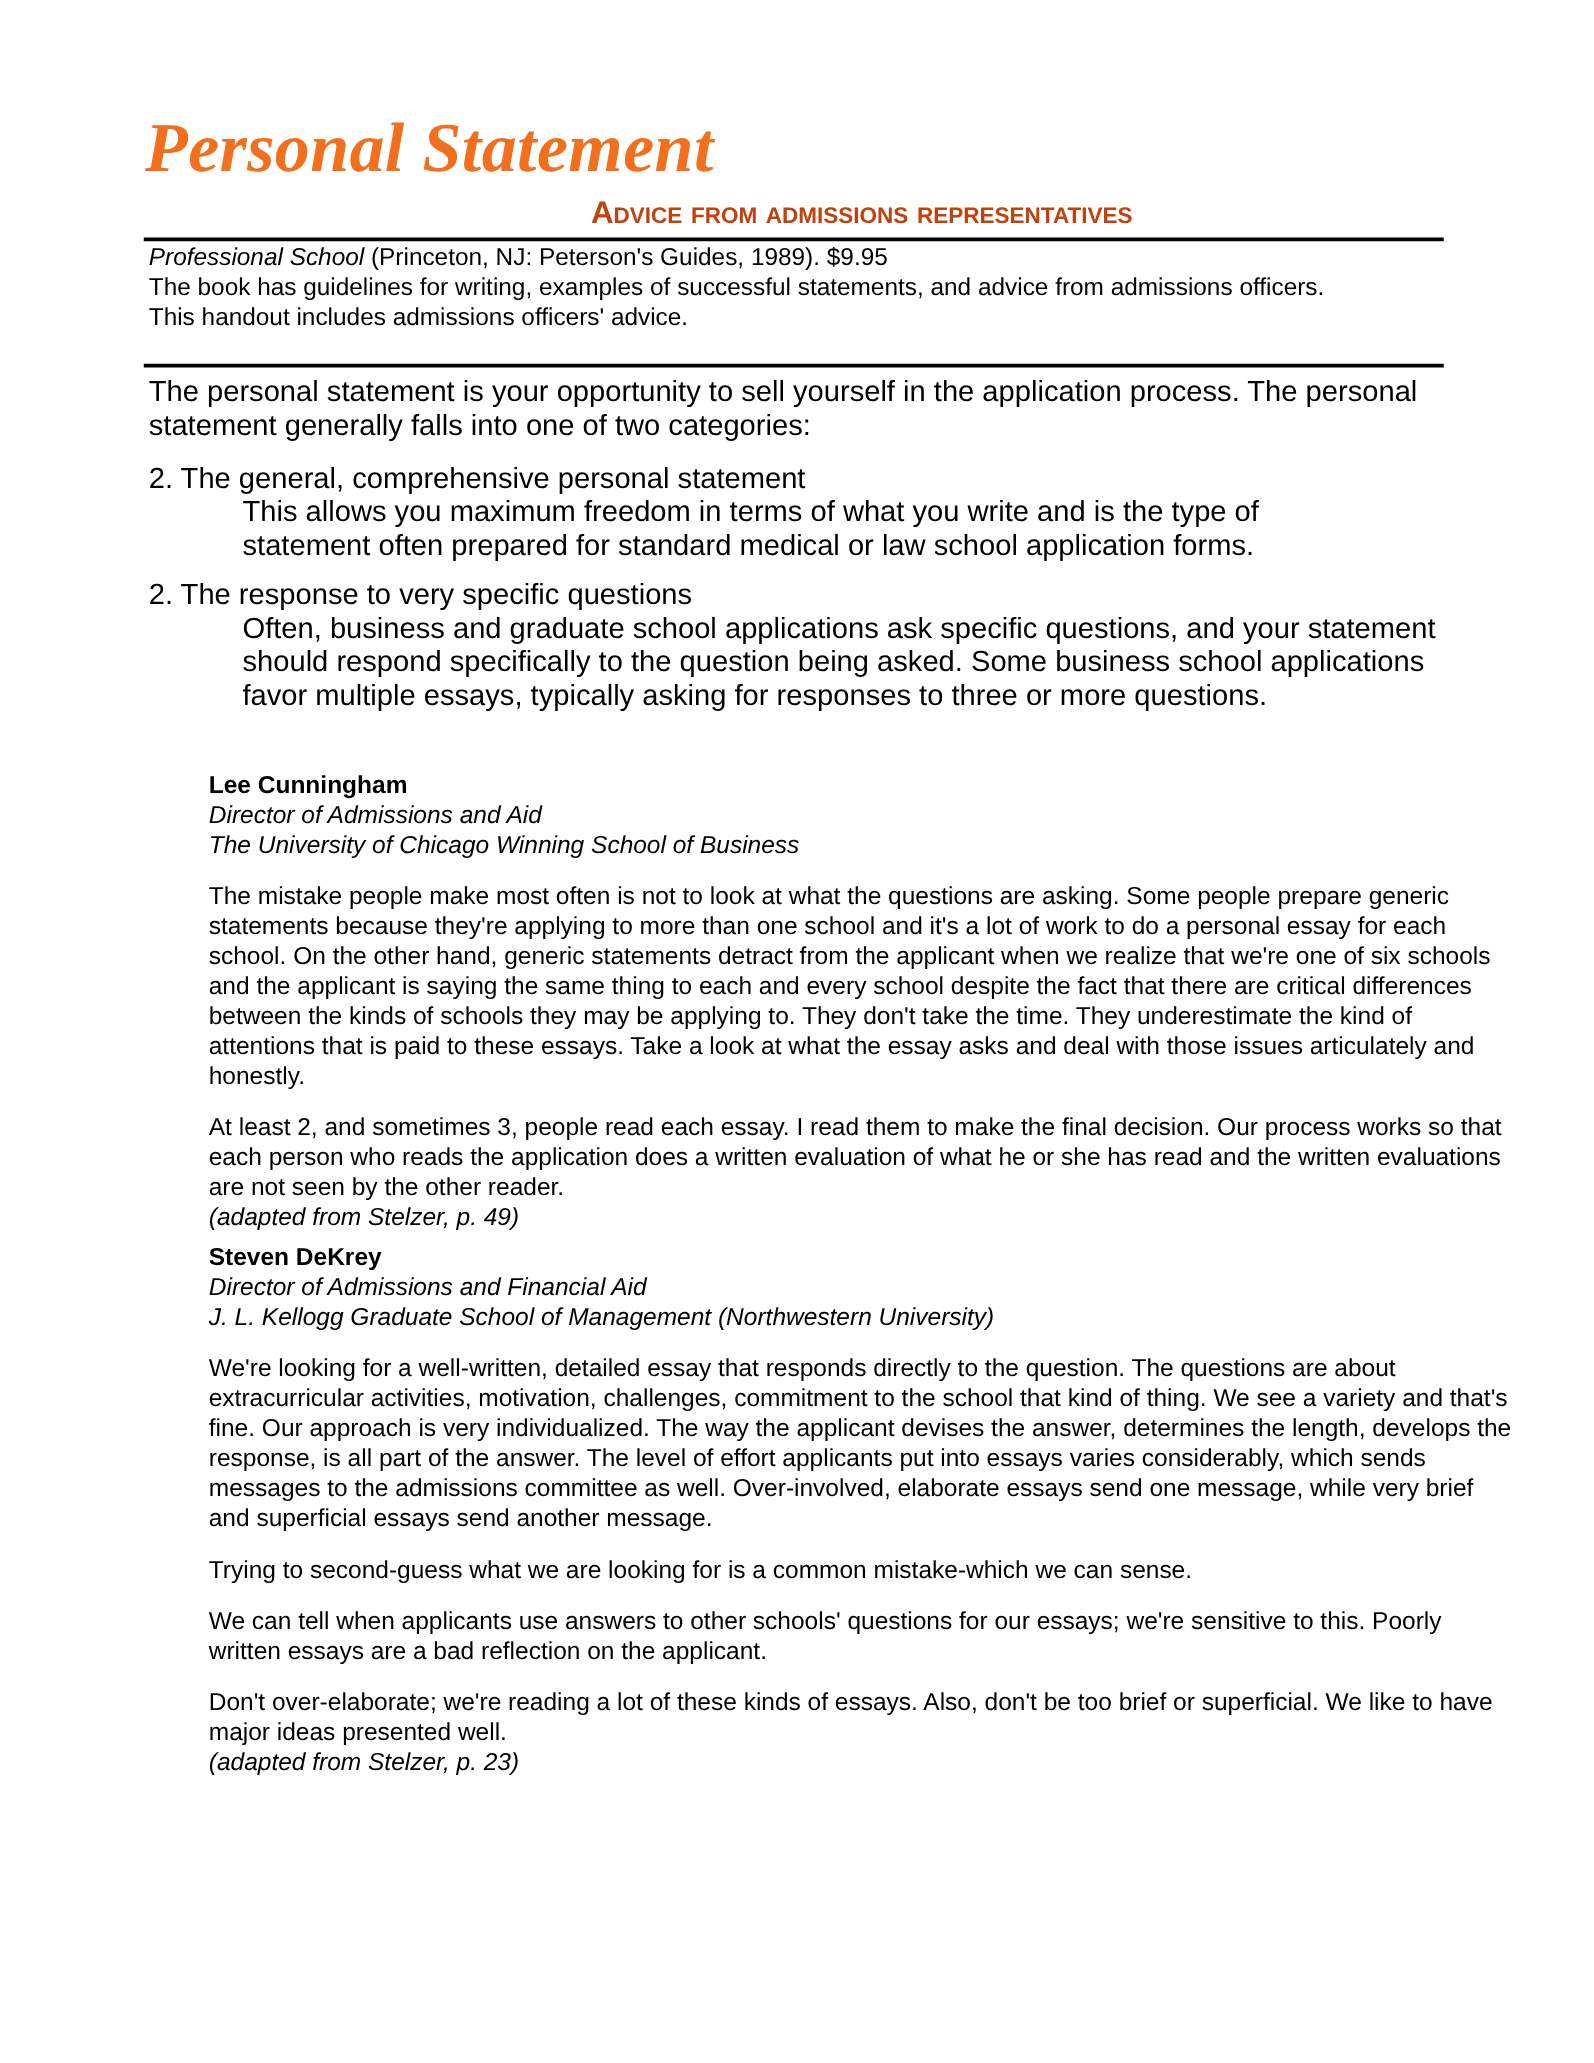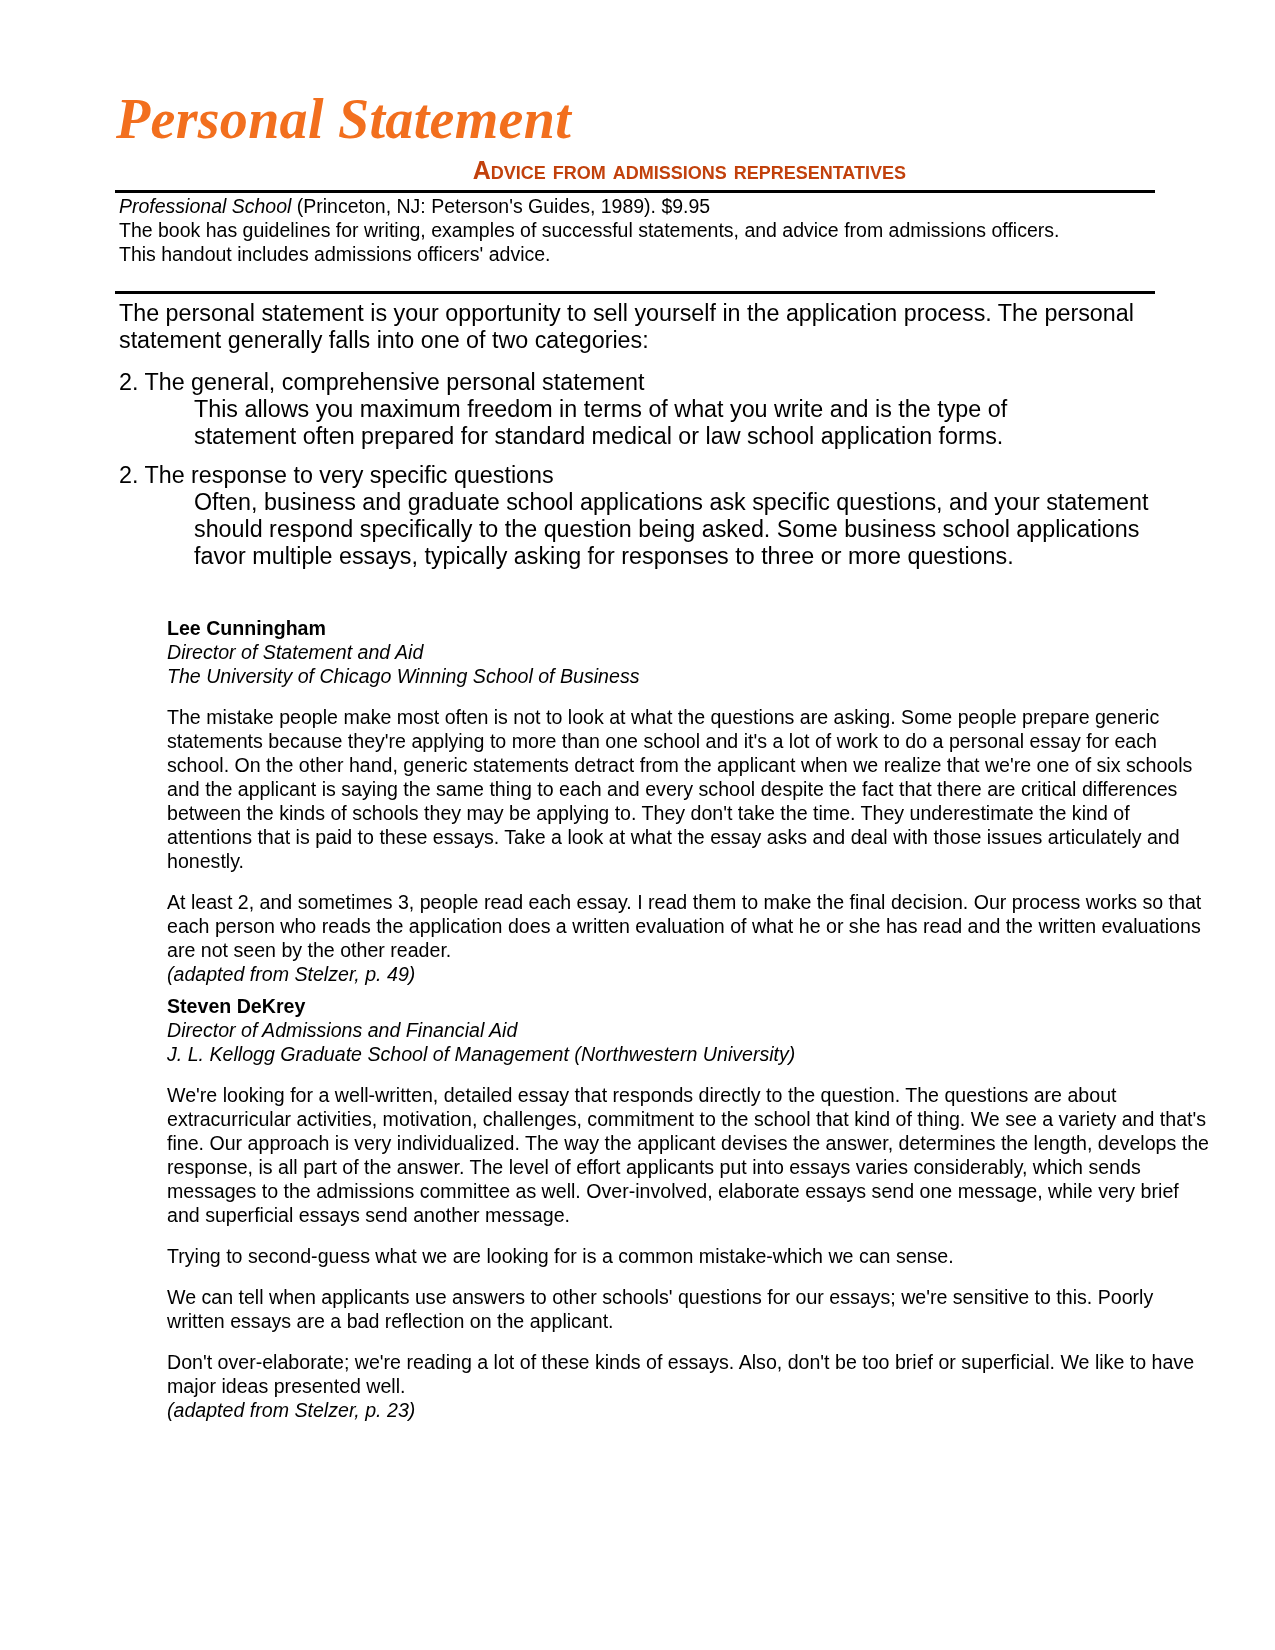--- a/index.html
+++ b/index.html
@@ -71,21 +71,21 @@
   </div>
 
   <div class="body-lg" style="top:462px;">
     <p>2. The response to very specific questions</p>
     <p class="indent">Often, business and graduate school applications ask specific questions, and your statement should respond specifically to the question being asked. Some business school applications favor multiple essays, typically asking for responses to three or more questions.</p>
   </div>
 
 
   <div class="sect" style="top:616px; width:1040px;">
     <p class="name">Lee Cunningham</p>
-    <p class="it">Director of Statement and Aid</p>
+    <p class="it">Director of Admissions and Aid</p>
     <p class="it">The University of Chicago Winning School of Business</p>
     <div class="gap"></div>
     <p>The mistake people make most often is not to look at what the questions are asking.  Some people prepare generic statements because they're applying to more than one school and it's a lot of work to do a personal essay for each school.  On the other hand, generic statements detract from the applicant when we realize that we're one of six schools and the applicant is saying the same thing to each and every school despite the fact that there are critical differences between the kinds of schools they may be applying to.  They don't take the time.  They underestimate the kind of attentions that is paid to these essays.  Take a look at what the essay asks and deal with those issues articulately and honestly.</p>
     <div class="gap"></div>
     <p>At least 2, and sometimes 3, people read each essay.  I read them to make the final decision.  Our process works so that each person who reads the application does a written evaluation of what he or she has read and the written evaluations are not seen by the other reader.</p>
     <p class="it">(adapted from Stelzer, p. 49)</p>
   </div>
 
   <div class="sect" style="top:994px;">
     <p class="name">Steven DeKrey</p>

